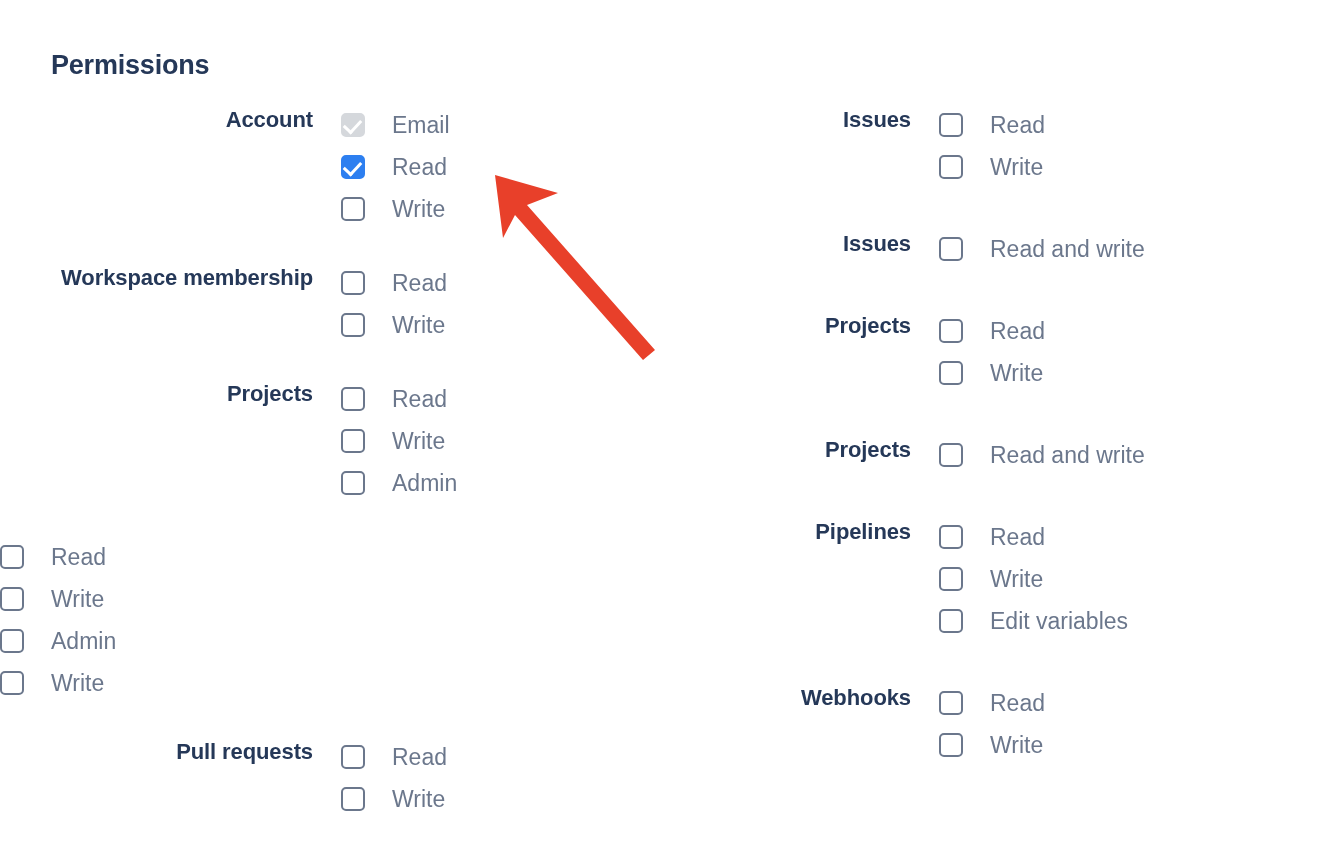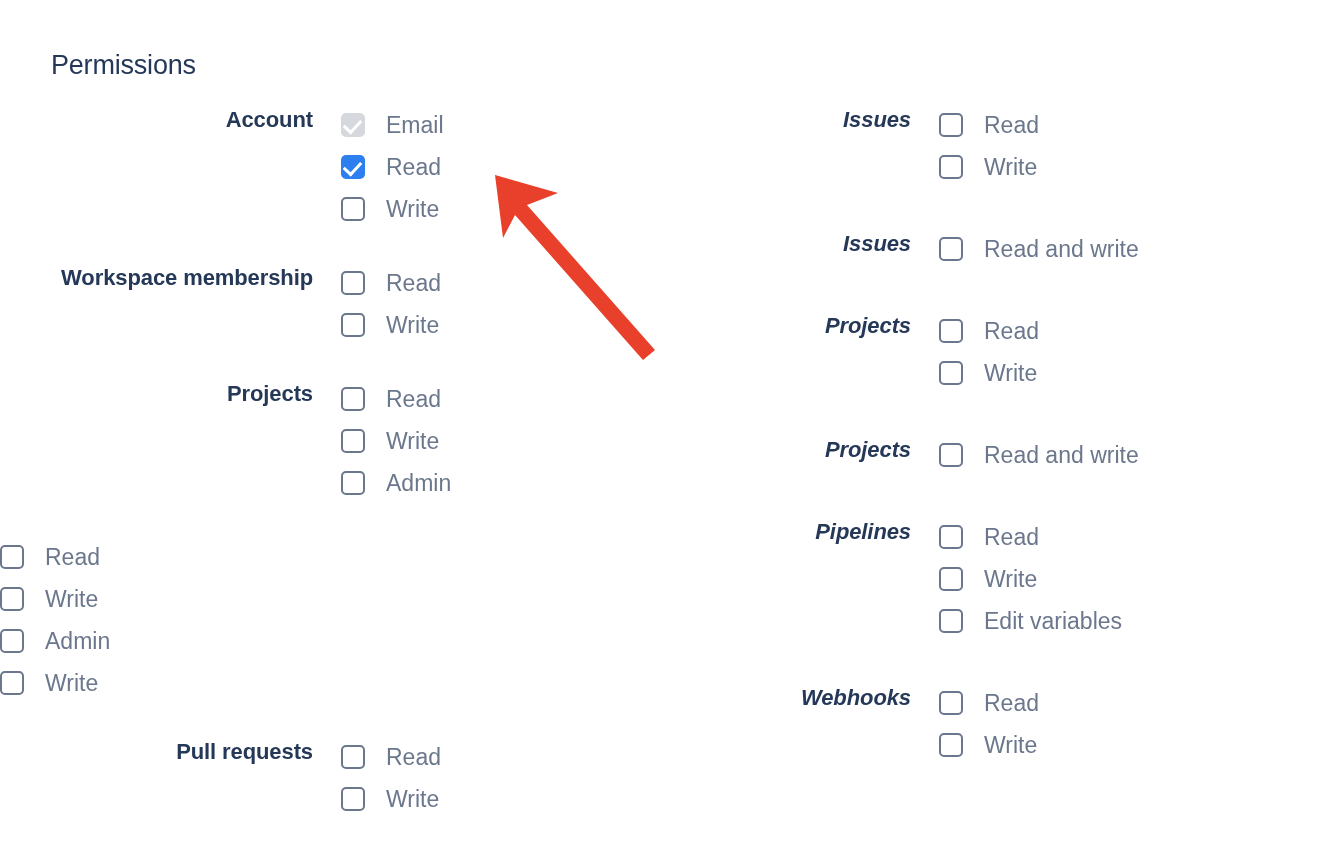--- a/index.html
+++ b/index.html
@@ -14,21 +14,21 @@
     overflow: hidden;
     font-family: "Liberation Sans", sans-serif;
     -webkit-font-smoothing: antialiased;
   }
 
   #page-title {
     position: absolute;
     left: 51px;
     top: 50px;
     font-size: 27px;
-    font-weight: normal;
+    font-weight: bold;
     color: #253858;
     letter-spacing: -0.2px;
   }
 
   
   .column {
     position: absolute;
     top: 104px;
   }
   #column-left  { left: 0px;   width: 660px; }
@@ -45,21 +45,21 @@
     flex: 0 0 auto;
     text-align: right;
     font-size: 22px;
     font-weight: bold;
     color: #253858;
     line-height: 32px;
     padding-right: 28px;
     letter-spacing: -0.1px;
   }
   #column-left  .group-label { width: 313px; }
-  #column-right .group-label { width: 311px; font-style: italic; }
+  #column-right .group-label { width: 311px; }
 
   .options { flex: 1 1 auto; }
 
   .option-row {
     display: flex;
     align-items: center;
     height: 42px;
   }
 
   
@@ -91,21 +91,21 @@
   .checkbox.checked .tick { display: block; }
   .checkbox.disabled-checked {
     background: #d5d8dc;
     border-color: #d5d8dc;
   }
   .checkbox.disabled-checked .tick { display: block; }
 
   .option-label {
     font-size: 23px;
     color: #6b778c;
-    padding-left: 21px;
+    padding-left: 27px;
     line-height: 28px;
     white-space: nowrap;
   }
 
   
   #annotation-arrow {
     position: absolute;
     left: 480px;
     top: 160px;
     width: 190px;

